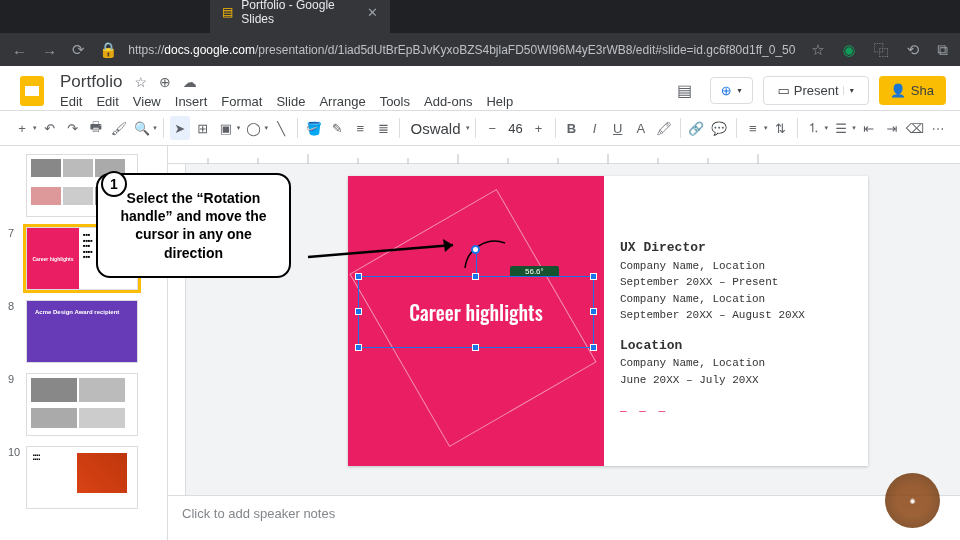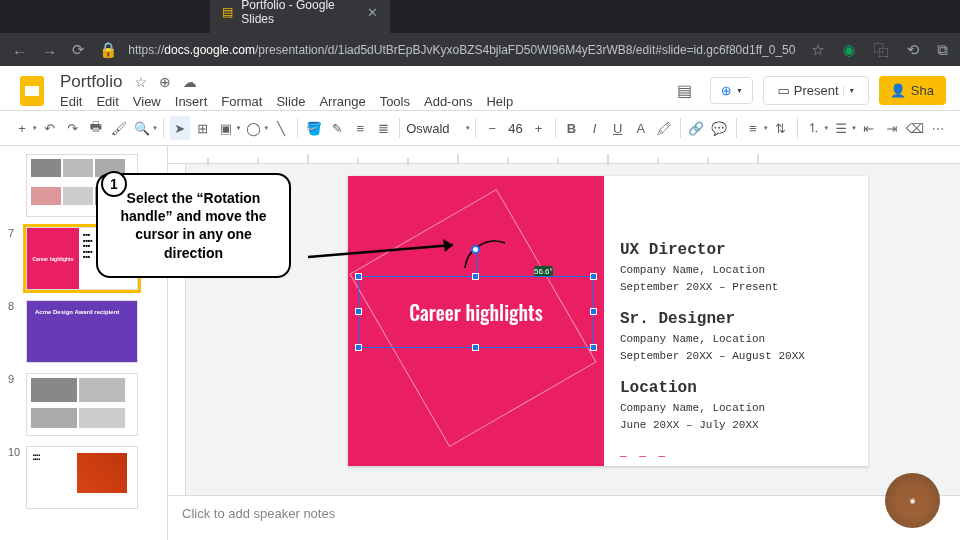--- a/index.html
+++ b/index.html
@@ -29,53 +29,53 @@
   .header-right { display: flex; gap: 10px; align-items: center; }
   .icon-btn { width: 30px; height: 30px; display: flex; align-items: center; justify-content: center; color: #5f6368; cursor: pointer; border-radius: 4px; }
   .share-btn { border: 1px solid #dadce0; padding: 5px 10px; border-radius: 4px; font-size: 13px; display: flex; align-items: center; gap: 6px; color: #3c4043; cursor: pointer; }
   .present-btn { border: 1px solid #dadce0; padding: 6px 14px; border-radius: 4px; font-size: 13px; font-weight: 500; color: #3c4043; cursor: pointer; display:flex; align-items:center; gap:4px;}
   .avatar-btn { background: #fbbc04; color: #3c4043; padding: 7px 12px; border-radius: 4px; font-size: 13px; font-weight: 500; cursor: pointer; display:flex; align-items:center; gap:4px;}
   
   
   .toolbar { height: 36px; border-top: 1px solid #dadce0; border-bottom: 1px solid #dadce0; display: flex; align-items: center; padding: 0 12px; gap: 3px; font-size: 13px; color: #5f6368; }
   .tb-icon { width: 24px; height: 24px; display: flex; align-items: center; justify-content: center; cursor: pointer; border-radius: 3px; position: relative;}
   .tb-sep { width: 1px; height: 20px; background: #dadce0; margin: 0 3px; }
-  .font-select { border: none; font-size: 13px; color: #3c4043; width: 70px; cursor: pointer; }
+  .font-select { border: none; font-size: 15px; color: #3c4043; width: 70px; cursor: pointer; text-align: center; }
   .size-input { border: none; font-size: 13px; width: 24px; text-align: center; color: #3c4043; }
   .dd { font-size: 7px; color:#5f6368; margin-left: -2px; }
   
   
   .main { display: flex; height: calc(100vh - 135px); }
   .thumbnails { width: 168px; border-right: 1px solid #dadce0; overflow-y: auto; padding: 8px; }
   .thumb-row { display: flex; gap: 6px; margin-bottom: 10px; align-items: flex-start; }
   .thumb-num { font-size: 11px; color: #5f6368; width: 12px; }
   .thumb { width: 112px; height: 63px; border: 1px solid #dadce0; cursor: pointer; background: #fff; position: relative; overflow: hidden; }
   .thumb.active { outline: 3px solid #fbbc04; }
   
   .canvas-area { flex: 1; background: #f1f3f4; position: relative; overflow: hidden; }
   .ruler-h { height: 18px; background: #fff; border-bottom: 1px solid #dadce0; position:relative;}
   .ruler-v { width: 18px; background: #fff; border-right: 1px solid #dadce0; position: absolute; top:18px; left:0; bottom:0;}
   .slide-wrapper { position: absolute; top: 30px; left: 180px; }
   .slide { width: 520px; height: 290px; background: #fff; box-shadow: 0 1px 3px rgba(0,0,0,0.2); display: flex; }
   .slide-left { width: 256px; background: #e91e63; position: relative; }
   .slide-right { padding: 40px 0 0 16px; font-family: 'Courier New', monospace; font-size: 11px; line-height: 1.5; color: #333; }
-  .job-title { font-weight: bold; margin-top: 12px; font-size: 16px; }
+  .job-title { font-weight: bold; margin-top: 12px; font-size: 13px; }
   .job-title:first-child { margin-top: 22px; }
   .dashes { color: #e91e63; letter-spacing: 3px; margin-top: 15px; }
   
   .text-box { position: absolute; border: 1px solid #1a73e8; top: 100px; left: 10px; width: 236px; height: 72px; display: flex; align-items: center; justify-content: center; }
   .text-content { color: #fff; font-size: 20px; font-weight: 500; font-family: 'Oswald', Arial, sans-serif; }
   .handle { position: absolute; width: 7px; height: 7px; background: #1a73e8; border: 1px solid #fff; }
   .handle.tl{top:-4px;left:-4px;} .handle.tm{top:-4px;left:50%;margin-left:-4px;} .handle.tr{top:-4px;right:-4px;}
   .handle.ml{top:50%;left:-4px;margin-top:-4px;} .handle.mr{top:50%;right:-4px;margin-top:-4px;}
   .handle.bl{bottom:-4px;left:-4px;} .handle.bm{bottom:-4px;left:50%;margin-left:-4px;} .handle.br{bottom:-4px;right:-4px;}
   .rotation-handle { position: absolute; width: 9px; height: 9px; border-radius: 50%; background: #fff; border: 2px solid #1a73e8; top: -32px; left: 50%; margin-left: -5px; cursor: grab; }
   .rotation-line { position: absolute; width: 1px; height: 24px; background: #1a73e8; top: -28px; left: 50%; }
   .ghost-rotation { position: absolute; width: 170px; height: 200px; border: 1px solid rgba(255,255,255,0.5); top: 42px; left: 40px; transform: rotate(-30deg); }
-  .angle-label { position: absolute; top: 90px; left: 186px; background: #14532d; color: #fff; font-size: 8px; padding: 1px 0; border-radius: 2px; }
+  .angle-label { position: absolute; top: 90px; left: 162px; background: #14532d; color: #fff; font-size: 8px; padding: 1px 15px; border-radius: 2px; }
   
   .notes { position: absolute; bottom: 0; left: 168px; right: 0; height: 45px; background: #fff; border-top: 1px solid #dadce0; padding: 10px 14px; font-size: 13px; color: #80868b; }
   
   
   .annotation { position: absolute; top: 173px; left: 96px; z-index: 100; }
   .ann-badge { position: absolute; top: -2px; left: 5px; width: 26px; height: 26px; border-radius: 50%; background: #fff; border: 2px solid #000; display: flex; align-items: center; justify-content: center; font-weight: bold; font-size: 14px; z-index: 2; }
   .ann-box { background: #fff; border: 2.5px solid #000; border-radius: 14px; padding: 14px 18px; width: 195px; font-size: 14px; font-weight: bold; text-align: center; line-height: 1.3; }
   .ann-arrow { position: absolute; top: 69px; left: 212px; }
   .ann-arrow svg { overflow: visible; }
   
@@ -298,21 +298,20 @@
             <span class="handle bl"></span>
             <span class="handle bm"></span>
             <span class="handle br"></span>
             <span class="text-content">Career highlights</span>
           </div>
         </div>
         <div class="slide-right">
           <div class="job-title">UX Director</div>
           <div>Company Name, Location</div>
           <div>September 20XX – Present</div>
-          <div class="job-title">Sr. Designer</div>
           <div>Company Name, Location</div>
           <div>September 20XX – August 20XX</div>
           <div class="job-title">Location</div>
           <div>Company Name, Location</div>
           <div>June 20XX – July 20XX</div>
           <div class="dashes">— — —</div>
         </div>
       </div>
     </div>
   </div>

